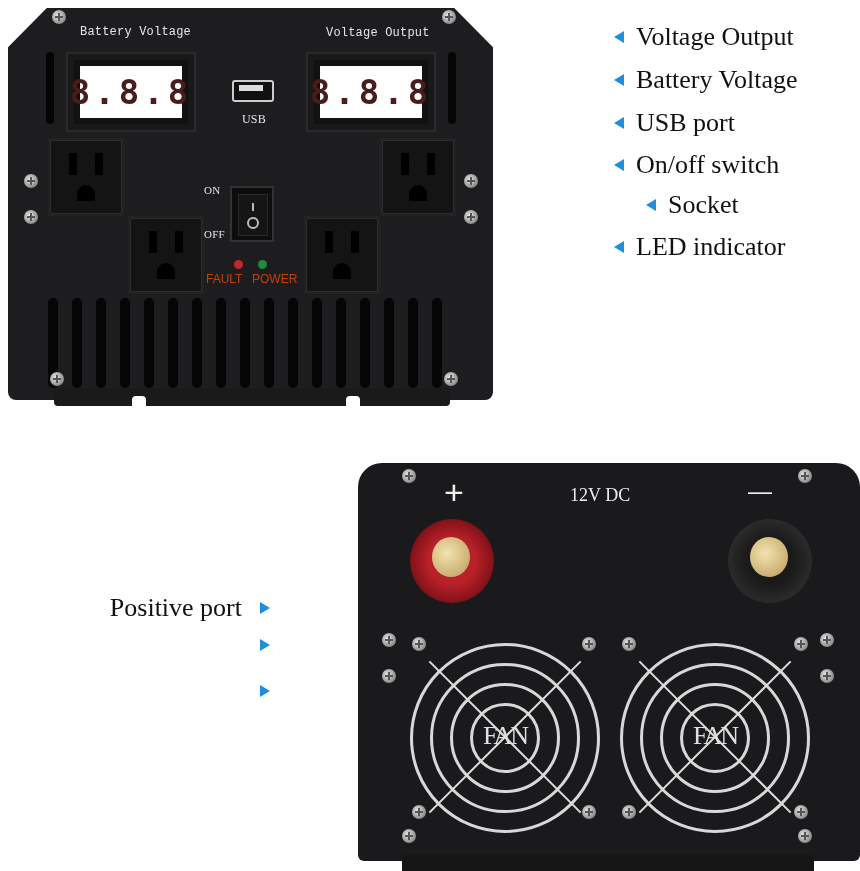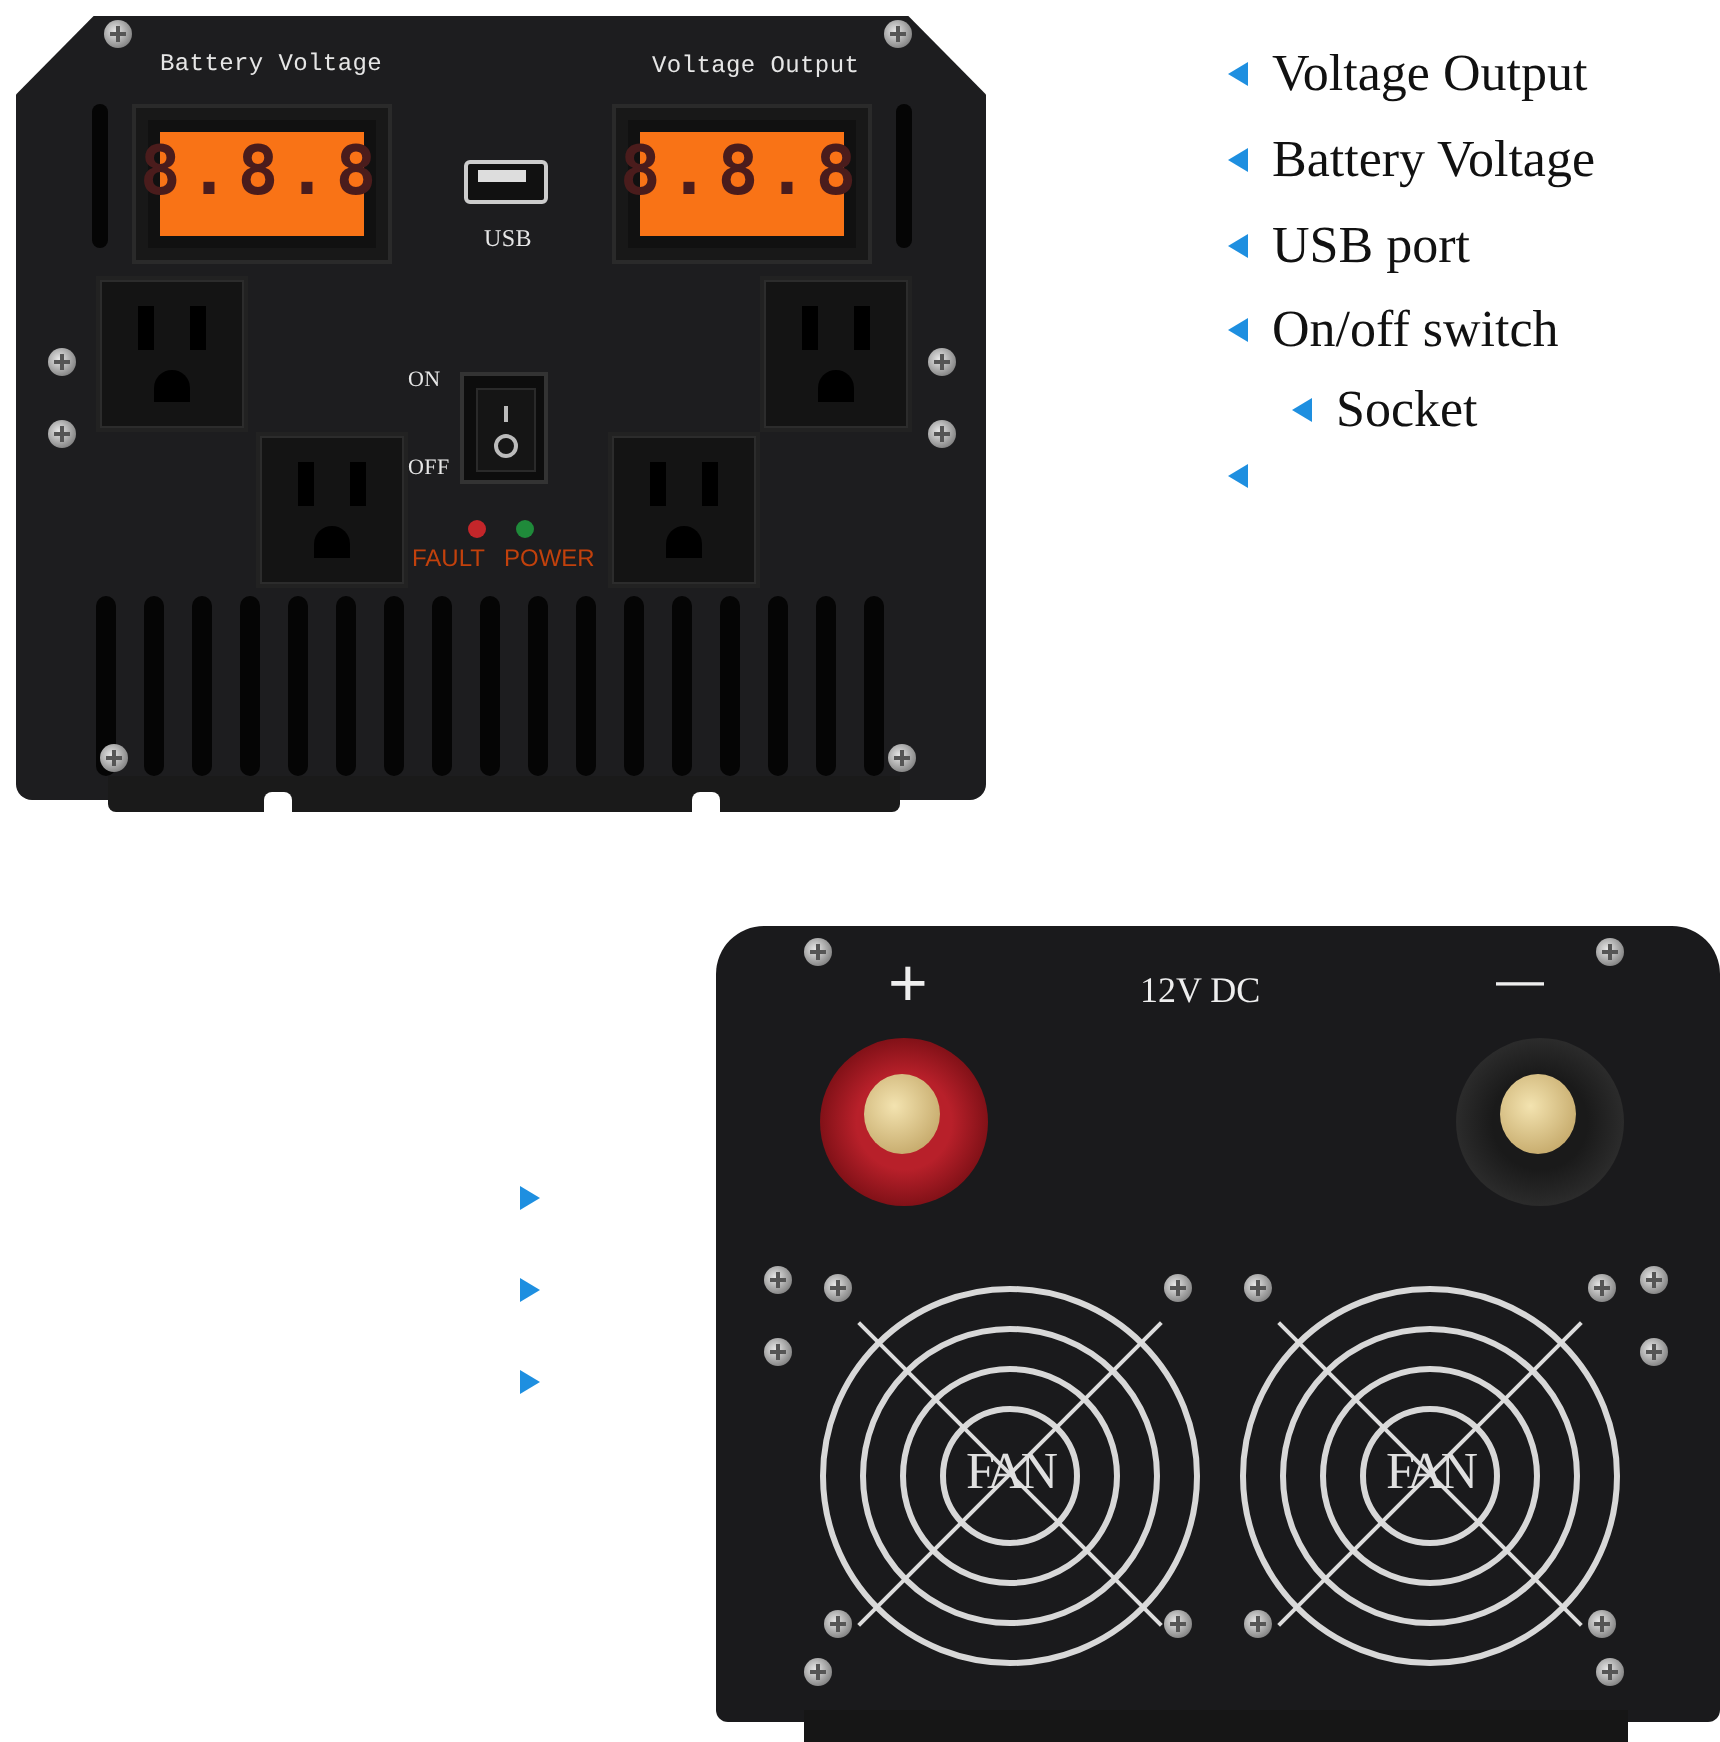--- a/index.html
+++ b/index.html
@@ -6,21 +6,21 @@
   body{width:860px;height:871px;position:relative;overflow:hidden;font-family:"Liberation Serif",serif;}
   .abs{position:absolute;}
   
   .front{left:8px;top:4px;width:488px;height:402px;}
   .front .body{position:absolute;left:0;top:4px;width:485px;height:392px;background:#1d1d1f;border-radius:26px 26px 8px 8px;
     clip-path:polygon(8% 0,92% 0,100% 10%,100% 100%,0 100%,0 10%);}
   .front .foot{position:absolute;left:46px;top:384px;width:396px;height:18px;background:#1a1a1a;border-radius:0 0 4px 4px;}
   .front .foot .notch{position:absolute;top:8px;width:14px;height:10px;background:#fff;border-radius:4px 4px 0 0;}
   .silk{position:absolute;color:#e6e6e6;font-family:"Liberation Mono",monospace;font-size:12px;letter-spacing:0.2px;}
   .display{position:absolute;width:126px;height:76px;background:#111;border:2px solid #2a2a2a;box-shadow:inset 0 0 0 6px #181818;}
-  .display .glass{position:absolute;left:12px;top:12px;right:12px;bottom:12px;background:#f97316;display:flex;align-items:flex-start;justify-content:center;}
+  .display .glass{position:absolute;left:12px;top:12px;right:12px;bottom:12px;background:#ffffff;display:flex;align-items:center;justify-content:center;}
   .seg{color:#4a1c1c;font-family:"DejaVu Sans Mono",monospace;font-size:34px;font-weight:bold;letter-spacing:4px;}
   .slot{position:absolute;width:8px;background:#050505;border-radius:4px;}
   .socket{position:absolute;width:70px;height:72px;background:#141414;border:1px solid #2c2c2c;box-shadow:0 0 0 2px #222;}
   .socket .pin{position:absolute;top:12px;width:8px;height:22px;background:#000;}
   .socket .gnd{position:absolute;left:26px;top:44px;width:18px;height:16px;background:#000;border-radius:9px 9px 0 0;}
   .screw{position:absolute;width:14px;height:14px;border-radius:50%;background:radial-gradient(circle at 40% 40%,#e8e8e8,#8a8a8a 70%,#555);}
   .screw::before,.screw::after{content:"";position:absolute;background:#555;}
   .screw::before{left:6px;top:3px;width:2px;height:8px;}
   .screw::after{left:3px;top:6px;width:8px;height:2px;}
   .usb{position:absolute;width:38px;height:18px;border:2px solid #ccc;border-radius:3px;background:#111;}
@@ -156,25 +156,27 @@
   <div class="legend-item" style="left:614px;top:150px">
     <span class="tri-left"></span>
       <span>On/off switch</span>
   </div>
   <div class="legend-item" style="left:646px;top:190px">
     <span class="tri-left"></span>
       <span>Socket</span>
   </div>
   <div class="legend-item" style="left:614px;top:232px">
     <span class="tri-left"></span>
+      <span>LED indicator</span>
   </div>
 </div>
 
 <div>
   <div class="legend-item" style="right:590px;top:593px">
+    <span>Positive port</span>
       <span class="tri-right"></span>
   </div>
   <div class="legend-item" style="right:590px;top:639px">
       <span class="tri-right"></span>
   </div>
   <div class="legend-item" style="right:590px;top:685px">
       <span class="tri-right"></span>
   </div>
 </div>
 

